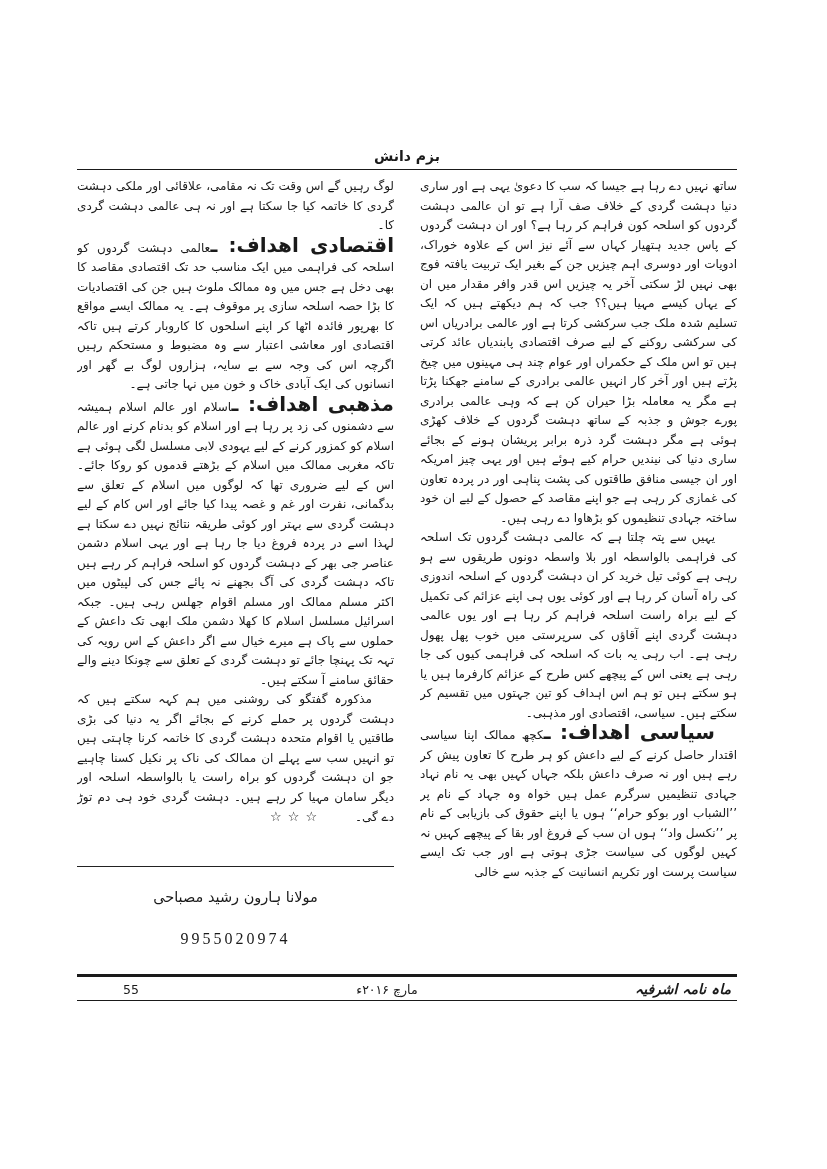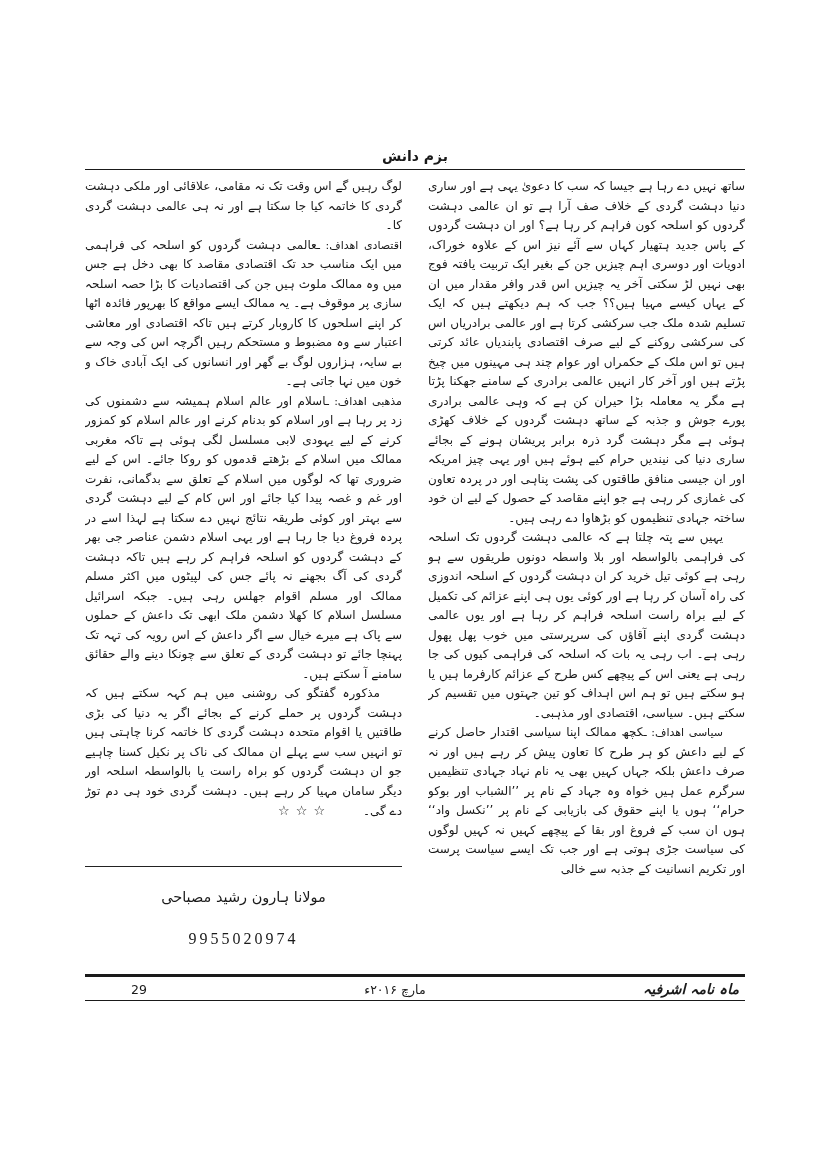--- a/index.html
+++ b/index.html
@@ -8,21 +8,21 @@
     background:#f7f7f5;
     font-family:"DejaVu Sans",sans-serif;
     color:#1a1a1a;
     position:relative;
     overflow:hidden;
   }
   .page{
     position:absolute;left:0;top:0;width:827px;height:1169px;background:#ffffff;
   }
   .content{
-    position:absolute;left:85px;top:148px;width:660px;
+    position:absolute;left:77px;top:148px;width:660px;
   }
   
   .header{text-align:center;}
   .header-title{
     font-weight:bold;font-size:14px;letter-spacing:.5px;direction:rtl;
   }
   .header-rule{border-top:1.6px solid #1a1a1a;margin-top:5px;}
   
   .columns{
     direction:rtl;
@@ -35,22 +35,22 @@
     width:317px;
     font-size:12px;
     line-height:19.5px;
     text-align:justify;
     overflow:hidden;
     position:relative;
   }
   .col p{margin:0;}
   p.indent{text-indent:22px;}
   .heading-inline{
-    font-weight:normal;
-    font-size:11px;
+    font-weight:bold;
+    font-size:20px;
     letter-spacing:.3px;
   }
   .stars{
     display:inline-block;
     margin:0 10px;
     font-size:13px;
     letter-spacing:6px;
   }
   
   .ad-box{
@@ -120,19 +120,19 @@
         </div>
       </div>
 
     </div>
 
     <div class="footer">
       <div class="footer-rule-thick"></div>
       <div class="footer-row">
         <span class="footer-mag">ماہ نامہ اشرفیہ</span>
         <span class="footer-date">مارچ ۲۰۱۶ء</span>
-        <span class="footer-page">29</span>
+        <span class="footer-page">55</span>
       </div>
       <div class="footer-rule-thin"></div>
     </div>
 
   </div>
 </div>
 
 </body></html>

